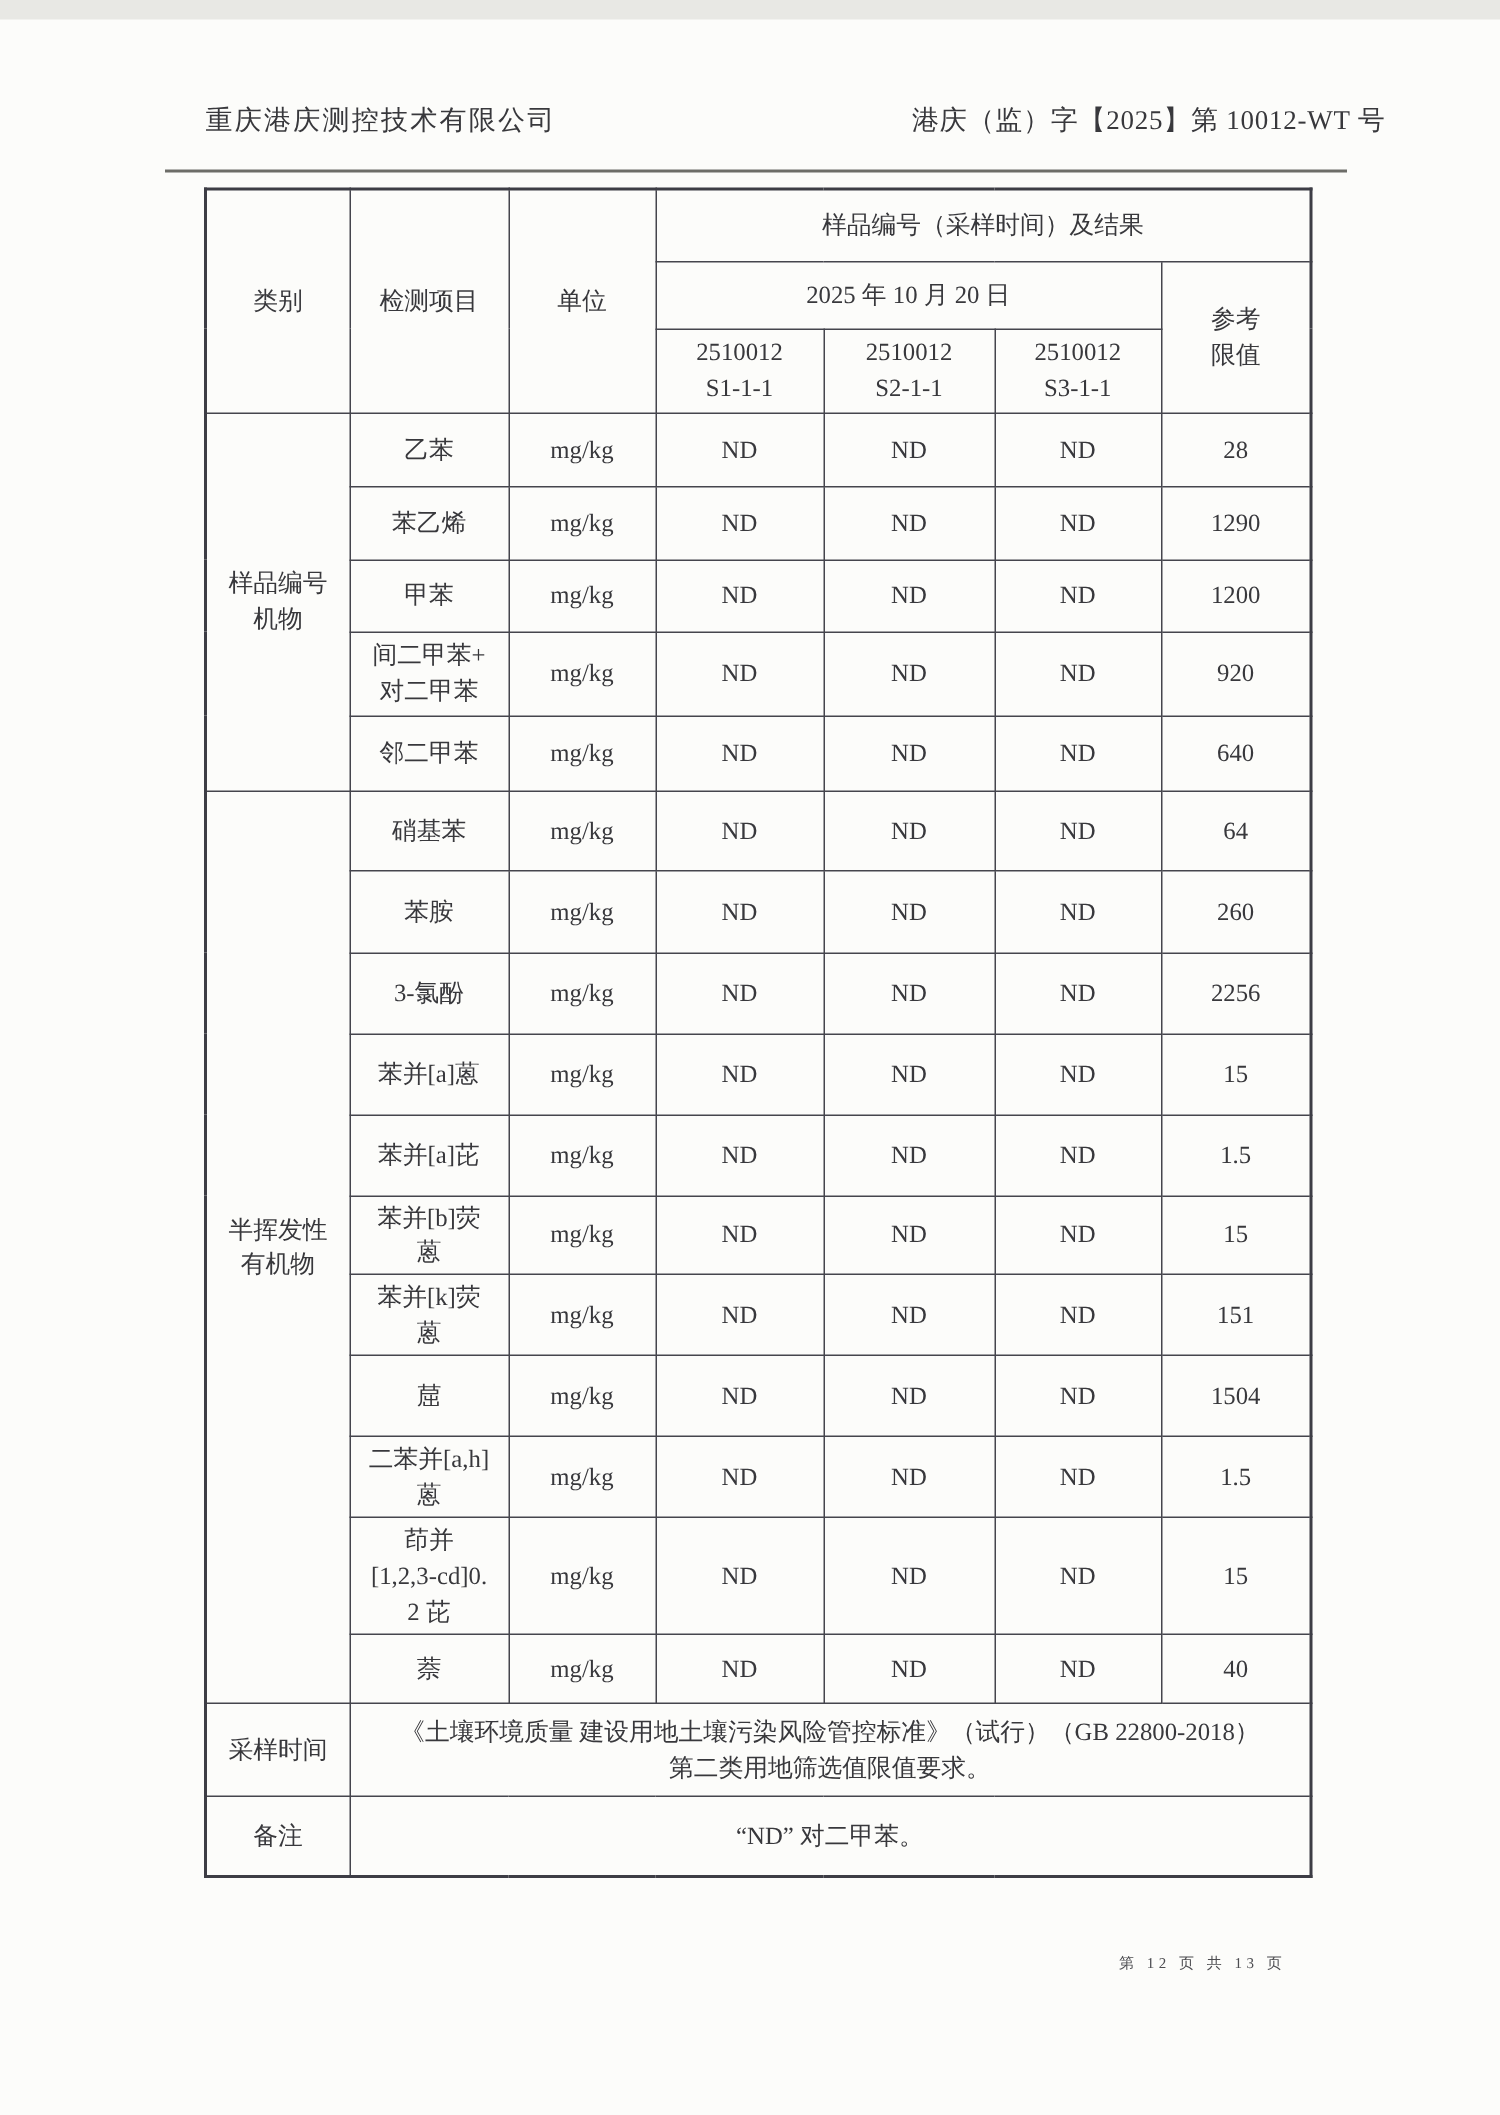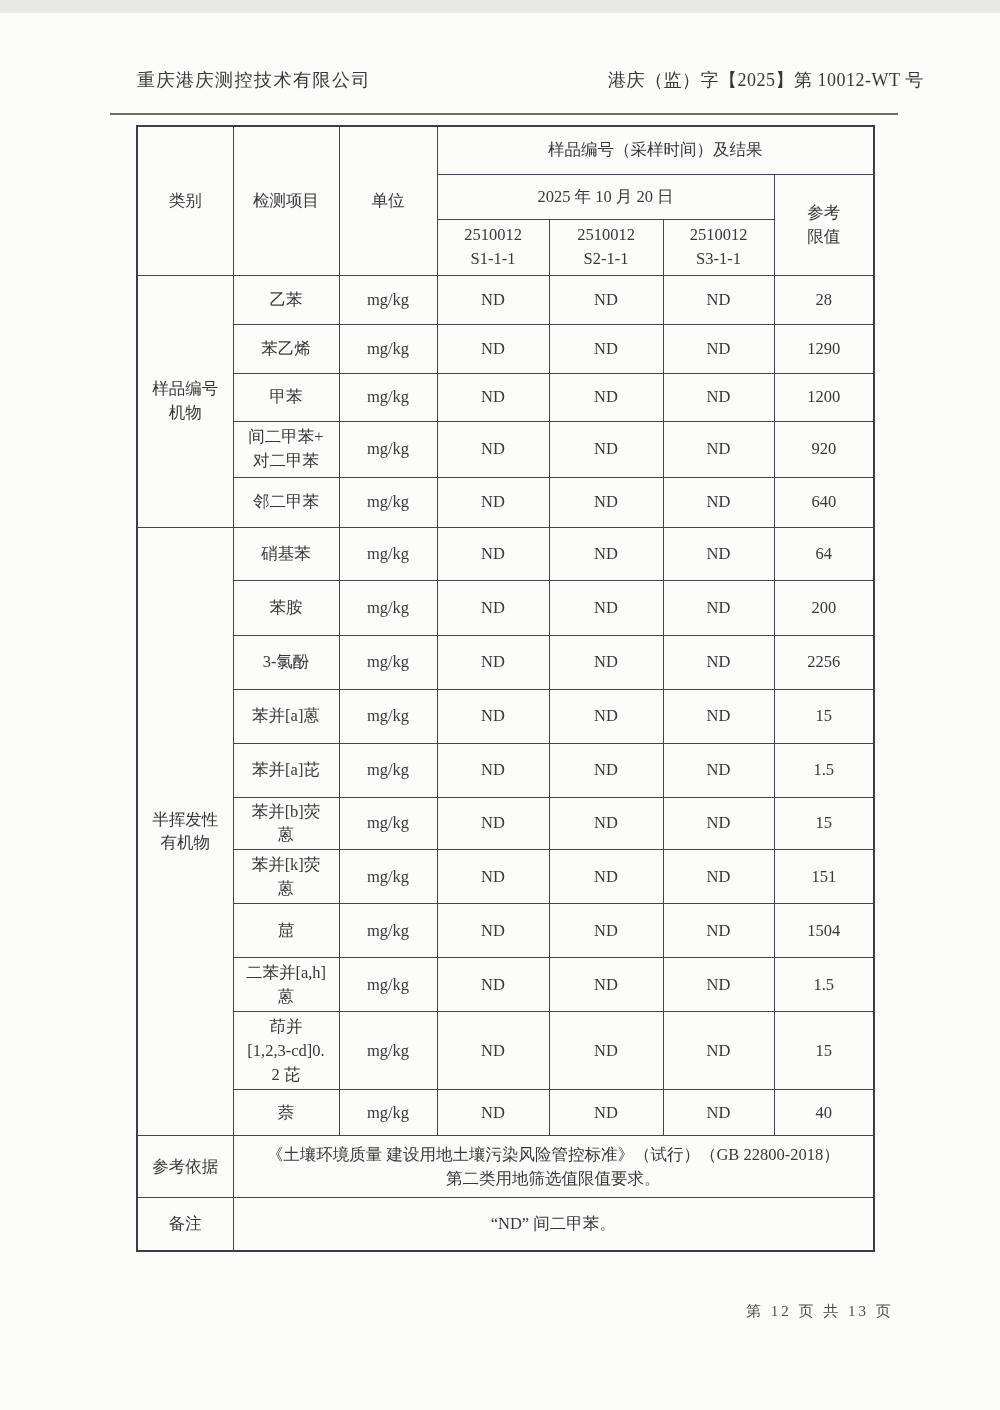--- a/index.html
+++ b/index.html
@@ -39,21 +39,21 @@
     white-space:pre-line;
     line-height:1.45;
     color:#38383c;
   }
   table.report{border:2px solid #3d3d45;}
   td.left-text{
     text-align:left;padding:4px 12px;line-height:1.6;
   }
   .footer{
     position:absolute;left:746px;top:1289px;
-    font-size:15px;letter-spacing:3px;color:#4c4c50;white-space:nowrap;
+    font-size:10px;letter-spacing:3px;color:#4c4c50;white-space:nowrap;
   }
   .page-bottom-edge{
     position:absolute;left:0;bottom:2px;width:100%;height:2px;
     background:#b2b0a8;
   }
 </style>
 </head>
 <body>
 
 <div class="page">
@@ -147,21 +147,21 @@
           <td>ND</td>
           <td>ND</td>
           <td>64</td>
         </tr>
         <tr style="height:55px">
           <td>苯胺</td>
           <td>mg/kg</td>
           <td>ND</td>
           <td>ND</td>
           <td>ND</td>
-          <td>200</td>
+          <td>260</td>
         </tr>
         <tr style="height:54px">
           <td>3-氯酚</td>
           <td>mg/kg</td>
           <td>ND</td>
           <td>ND</td>
           <td>ND</td>
           <td>2256</td>
         </tr>
         <tr style="height:54px">
@@ -227,27 +227,27 @@
         </tr>
         <tr style="height:46px">
           <td>萘</td>
           <td>mg/kg</td>
           <td>ND</td>
           <td>ND</td>
           <td>ND</td>
           <td>40</td>
         </tr>
         <tr style="height:62px">
-          <td>参考依据</td>
+          <td>采样时间</td>
           <td colspan="6" class="left-text">《土壤环境质量 建设用地土壤污染风险管控标准》（试行）（GB 22800-2018）
 第二类用地筛选值限值要求。</td>
         </tr>
         <tr style="height:53px">
           <td>备注</td>
-          <td colspan="6" class="left-text">“ND” 间二甲苯。</td>
+          <td colspan="6" class="left-text">“ND” 对二甲苯。</td>
         </tr>
       </tbody>
     </table>
   </div>
 
   <div class="footer">第 12 页 共 13 页</div>
   <div class="page-bottom-edge"></div>
 
 </div>
 

